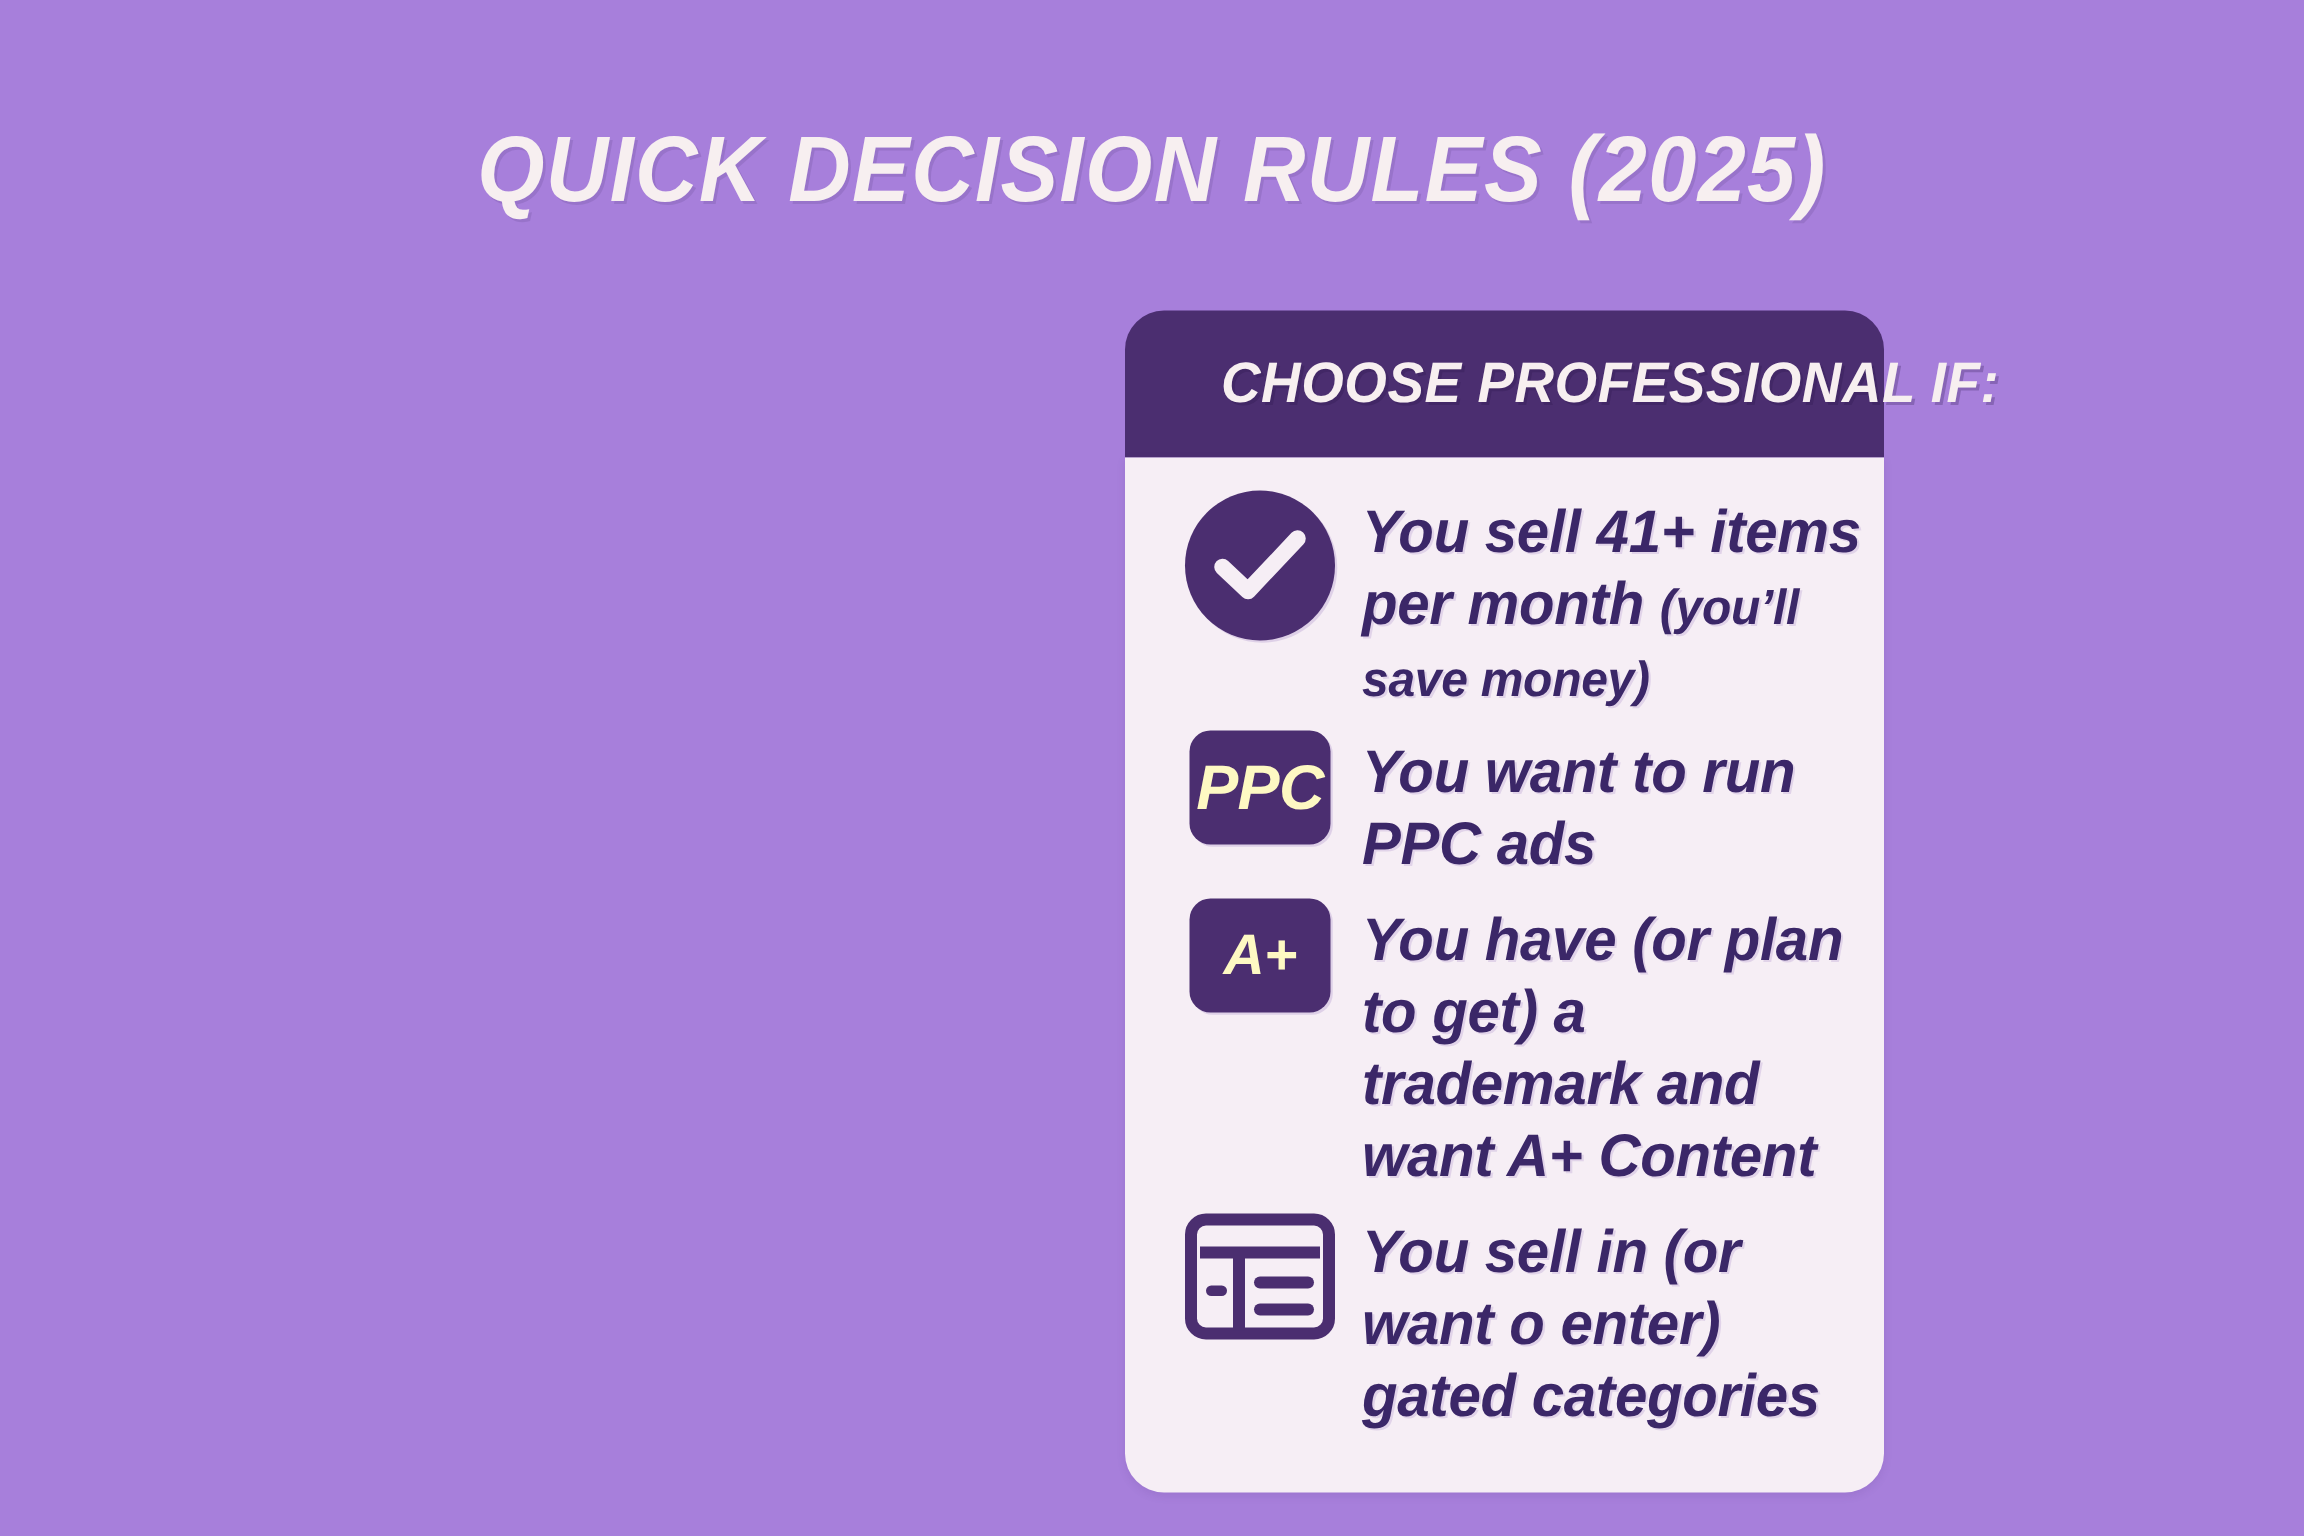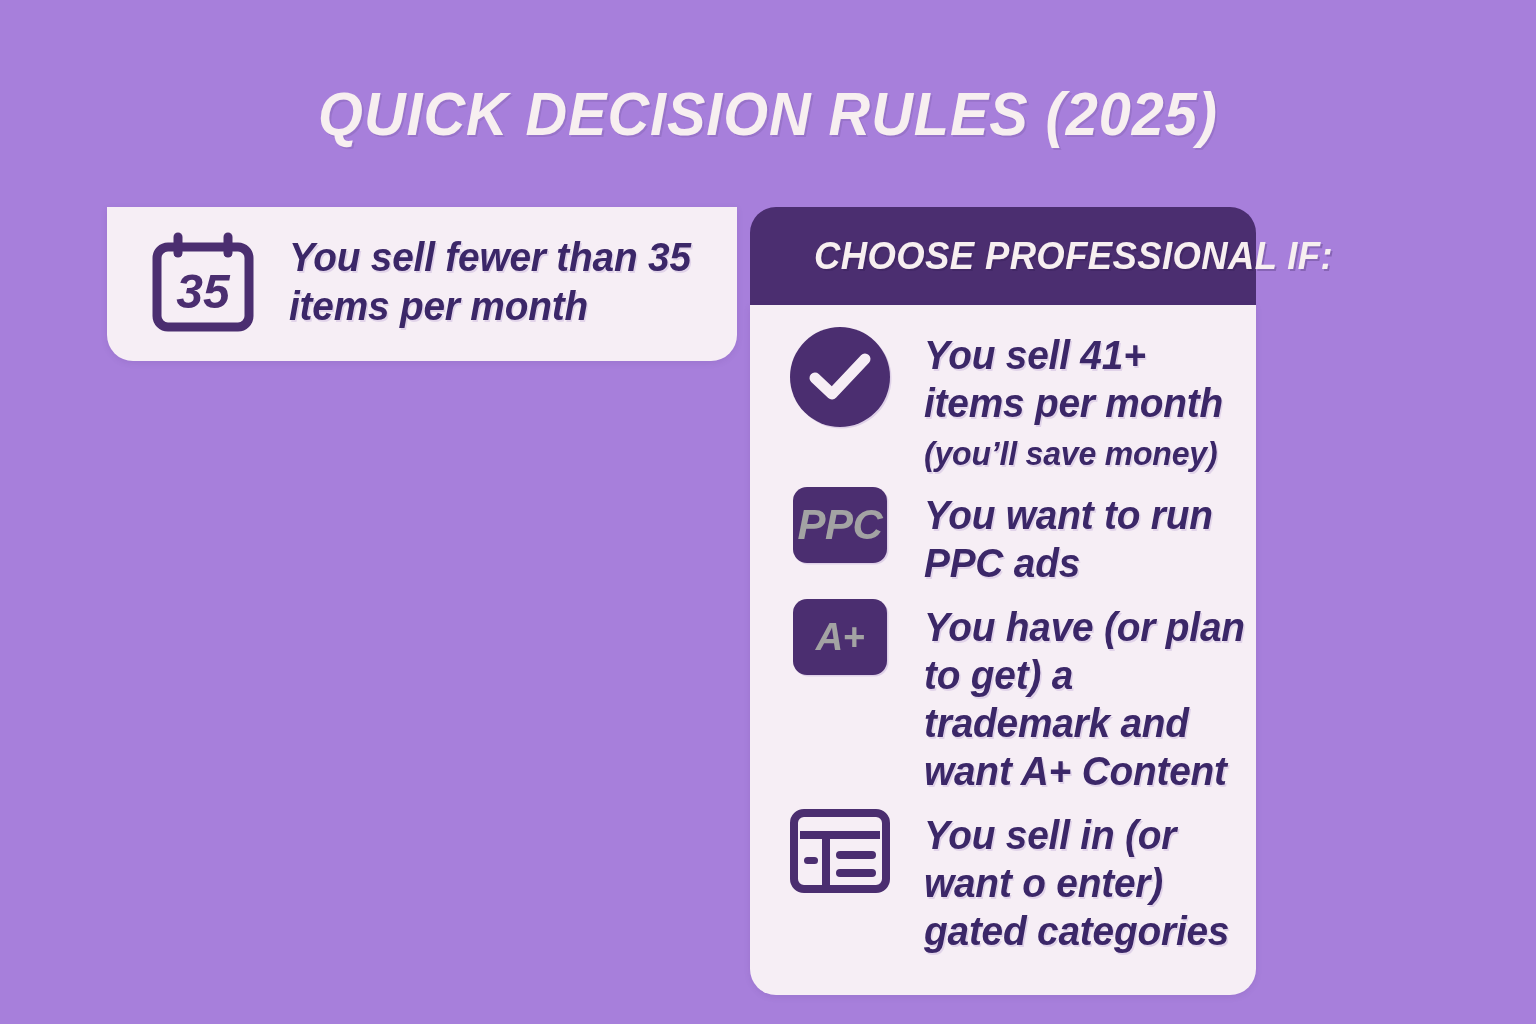--- a/index.html
+++ b/index.html
@@ -115,41 +115,41 @@
   .right-body {
     background: #f6eef5;
     border-radius: 0 0 26px 26px;
     padding: 16px 0 34px 0;
     box-shadow: 0 2px 6px rgba(80,50,120,0.12);
   }
   .right-row {
     display: flex;
     align-items: flex-start;
     padding: 6px 0 6px 38px;
-    gap: 32px;
+    gap: 16px;
   }
   .right-row .row-icon { width: 104px; }
   .right-row .row-text {
     font-size: 40px;
     line-height: 1.2;
     width: 520px;
   }
 
   
   svg { display: block; overflow: visible; }
 
   .badge {
     width: 94px;
     height: 76px;
     background: #4b2e70;
     border-radius: 14px;
     display: flex;
     align-items: center;
     justify-content: center;
-    color: #a3a3a3;
+    color: #fef9c3;
     font-weight: bold;
     font-size: 42px;
     letter-spacing: -0.5px;
     box-shadow: 1.5px 1.5px 0 rgba(150,120,190,0.25);
   }
   .badge.small-txt { font-size: 38px; }
 
   .check-circle {
     width: 100px;
     height: 100px;
@@ -166,33 +166,20 @@
 
 <div class="canvas">
 
   <div class="title">QUICK DECISION RULES (2025)</div>
 
   <div class="column column-left">
 
 
     <div class="left-cards">
 
-      <div class="card first">
-        <div class="row">
-          <div class="row-icon">
-            <svg width="112" height="110" viewBox="0 0 112 110">
-              <rect x="10" y="18" width="92" height="80" rx="11" ry="11" fill="none" stroke="#4b2e70" stroke-width="9"></rect>
-              <line x1="31" y1="8" x2="31" y2="24" stroke="#4b2e70" stroke-width="9" stroke-linecap="round"></line>
-              <line x1="81" y1="8" x2="81" y2="24" stroke="#4b2e70" stroke-width="9" stroke-linecap="round"></line>
-              <text x="56" y="79" text-anchor="middle" fill="#4b2e70" font-family="Liberation Sans, sans-serif" font-size="48" font-weight="bold">35</text>
-            </svg>
-          </div>
-          <div class="row-text">You sell fewer than 35 items per month</div>
-        </div>
-      </div>
 
 
 
     </div>
   </div>
 
   <div class="column column-right">
 
     <div class="col-header">
       <span class="col-header-text">CHOOSE PROFESSIONAL IF:</span>

